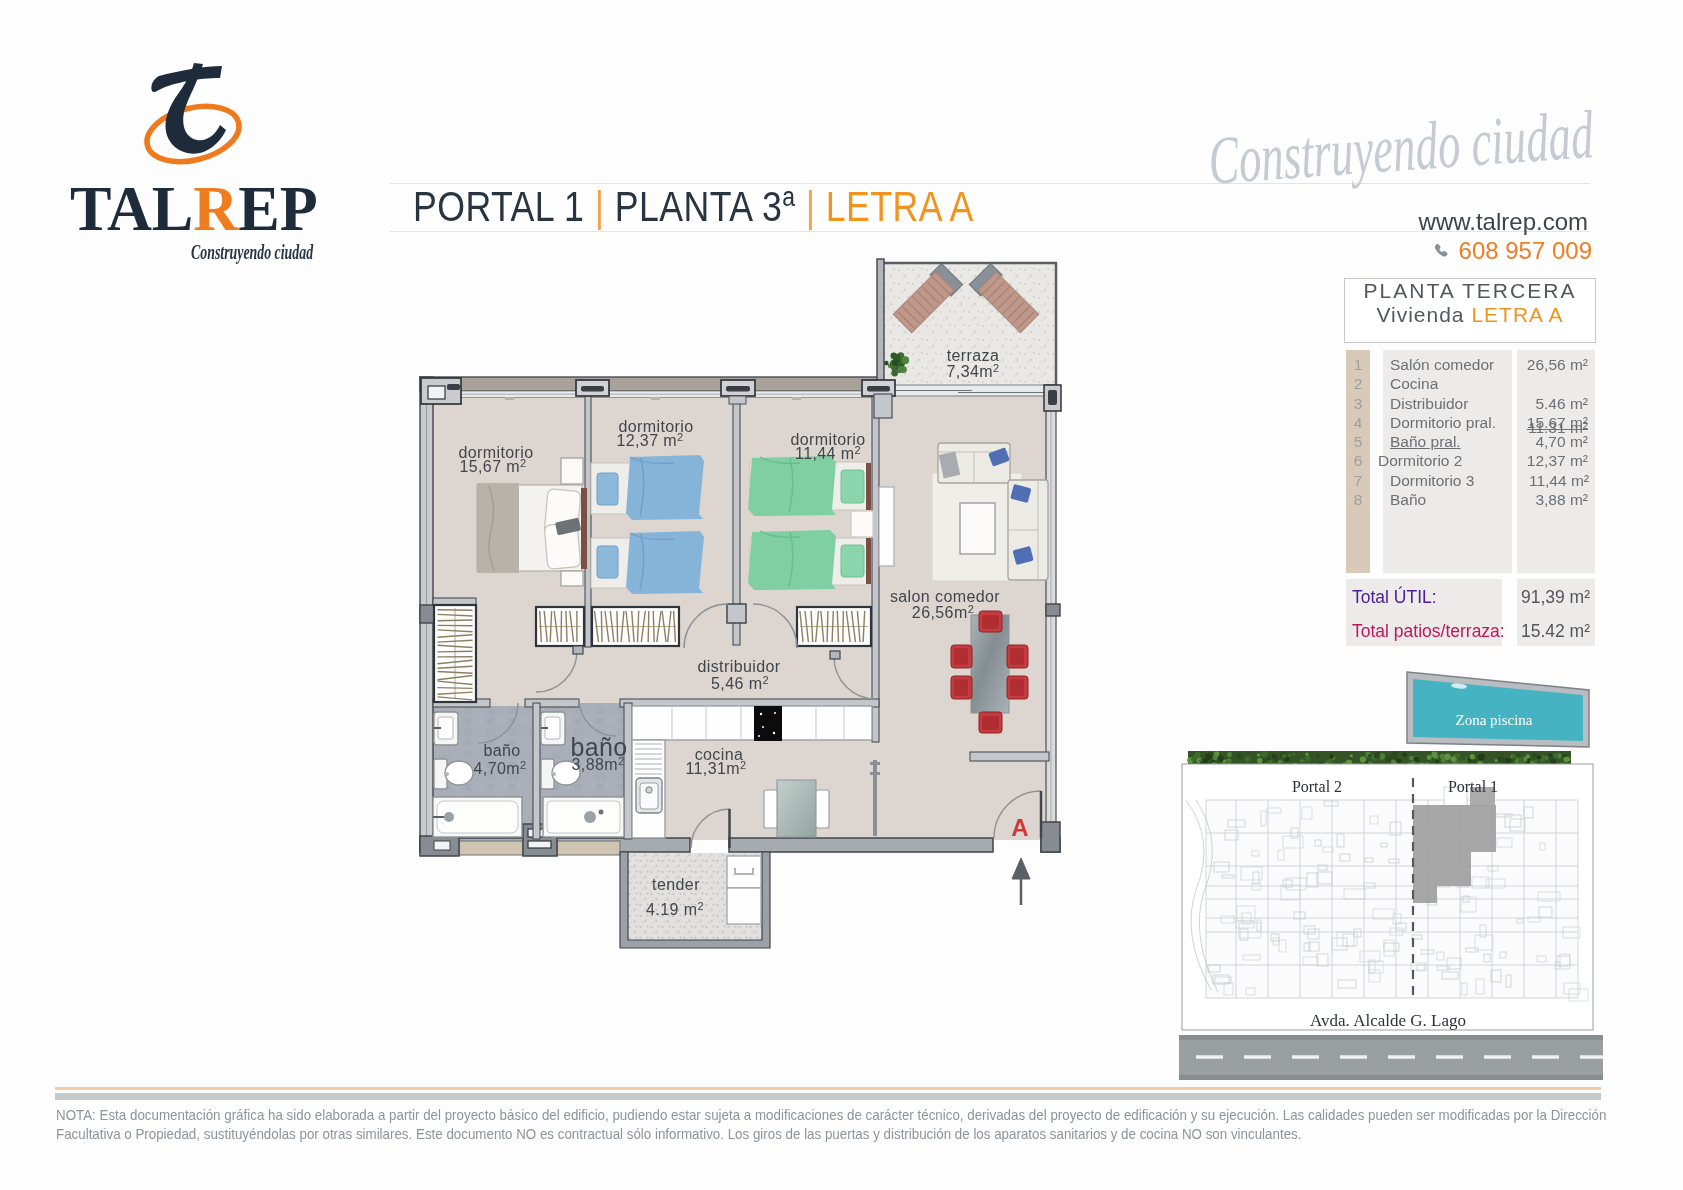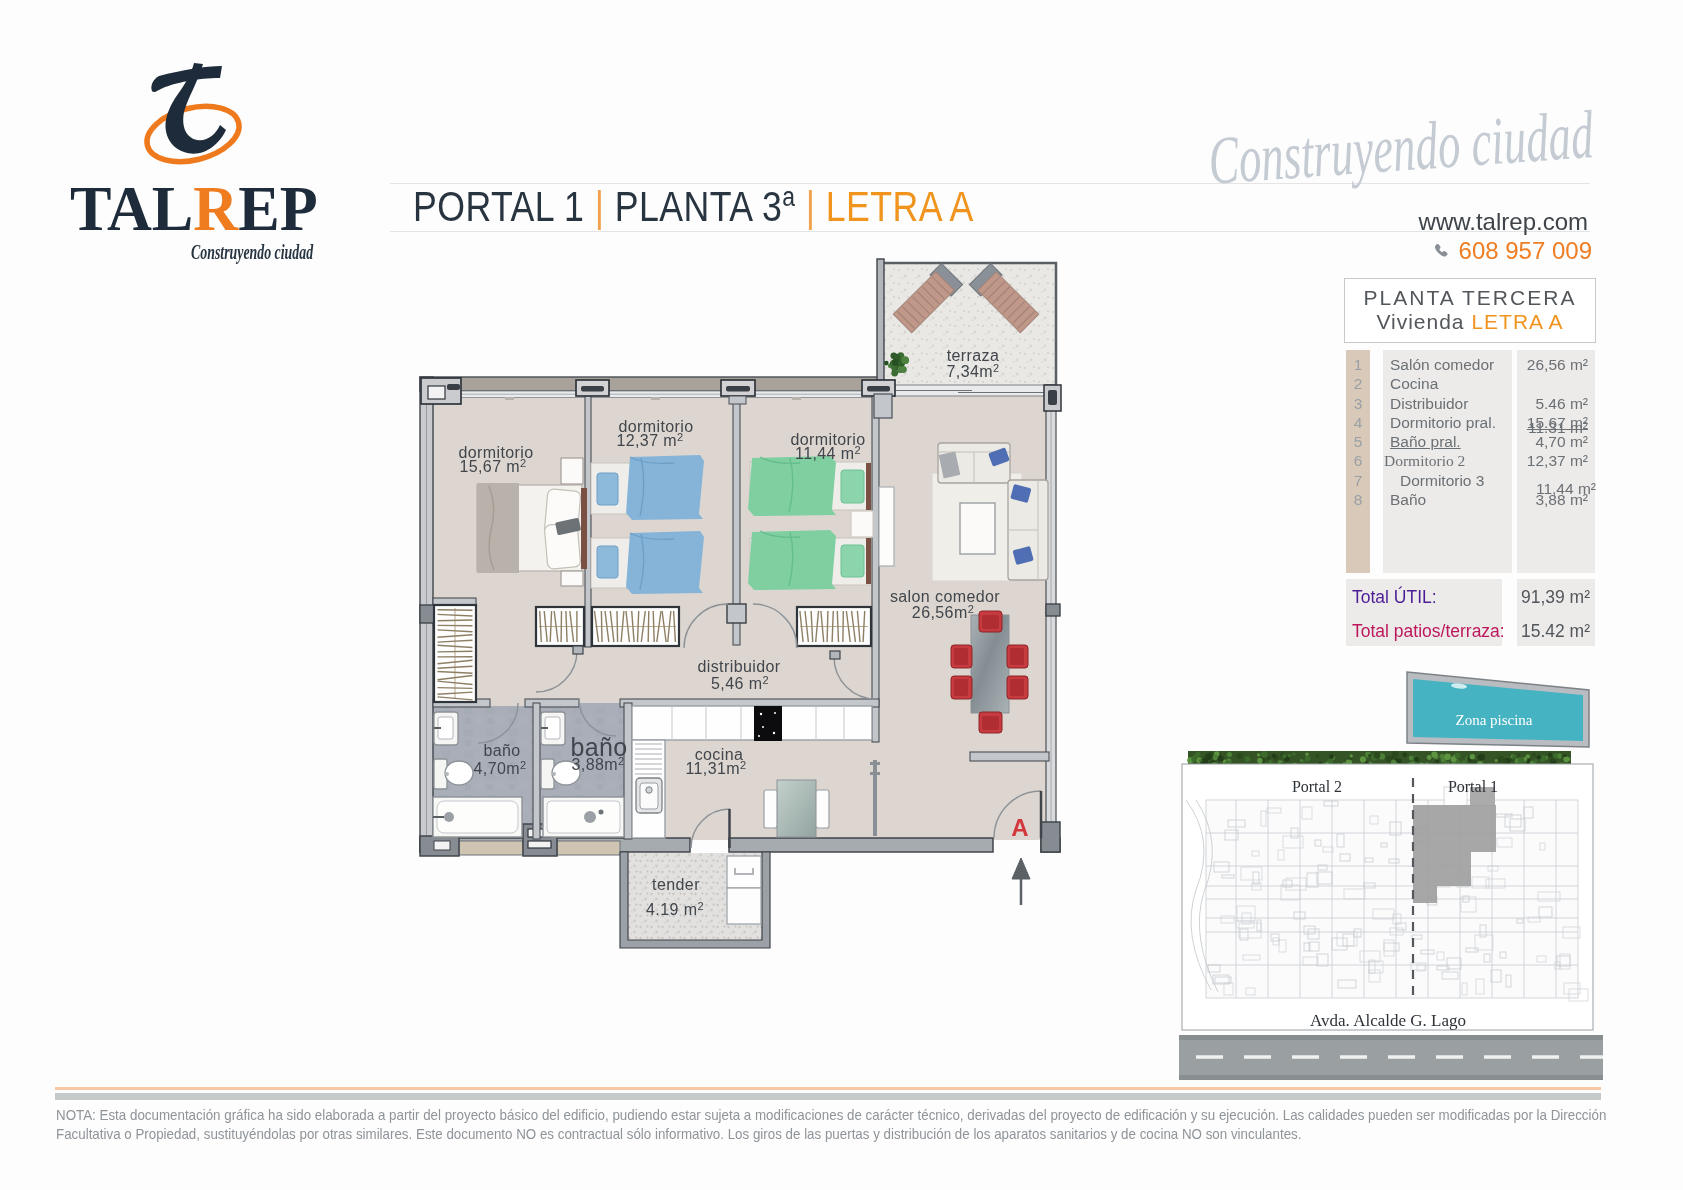--- a/index.html
+++ b/index.html
@@ -34,21 +34,21 @@
 <div class="abs" style="left:1206px;top:122px;font-family:'Liberation Serif',serif;font-style:italic;font-size:68px;color:#c5cbd2;transform:rotate(-4deg);transform-origin:left top;white-space:nowrap;"><span style="display:inline-block;transform:scaleX(0.66);transform-origin:left top;">Construyendo ciudad</span></div>
 
 <div class="abs" style="left:1188px;top:208px;width:400px;text-align:right;font-size:24px;color:#3e444a;">www.talrep.com</div>
 
 <div class="abs" style="left:1188px;top:237px;width:404px;text-align:right;font-size:24px;color:#ee7e24;">
 <svg width="20" height="20" viewBox="0 0 24 24" style="vertical-align:-3px;margin-right:8px;">
       <path fill="#8a9096" d="M6.6 2.8c.8-.8 2-.7 2.7.2l1.7 2.2c.6.8.5 1.9-.2 2.6l-.9.9c.5 1.2 2.3 3 3.5 3.5l.9-.9c.7-.7 1.8-.8 2.6-.2l2.2 1.7c.9.7 1 2 .2 2.7l-1.2 1.2c-.8.8-2 1-3 .6-2.1-.8-4.3-2.3-6.1-4.1C7.2 11.4 5.7 9.2 4.9 7.1c-.4-1-.2-2.2.6-3z"></path>
     </svg>608 957 009</div>
 
 <div class="abs" style="left:1344px;top:278px;width:250px;height:63px;border:1px solid #c9c9c9;background:#fff;text-align:center;color:#53575b;">
-  <div style="margin-top:7px;font-size:21px;letter-spacing:2px;">PLANTA TERCERA</div>
+  <div style="font-size:21px;letter-spacing:2px;">PLANTA TERCERA</div>
   <div style="font-size:21px;letter-spacing:1px;">Vivienda <span style="color:#f0941e;">LETRA A</span></div>
 </div>
 
 <div class="abs" id="roomtable" style="left:1344px;top:350px;width:252px;height:223px;">
 
   <div class="abs" style="left:2px;top:0;width:24px;height:223px;background:#d9c9b8;"></div>
 
   <div class="abs" style="left:39px;top:0;width:129px;height:223px;background:#edebe9;"></div>
 
   <div class="abs" style="left:173px;top:0;width:78px;height:223px;background:#edebe9;"></div>
@@ -73,27 +73,27 @@
         <span style="position:absolute;left:46px;">Dormitorio pral.</span>
         <span style="position:absolute;right:8px;text-decoration:underline;">15.67 m²</span>
       </div>
       <div style="position:relative;height:19.3px;">
         <span style="position:absolute;left:2px;width:24px;text-align:center;color:#9aa0a5;">5</span>
         <span style="position:absolute;left:46px;text-decoration:underline;">Baño pral.</span>
         <span style="position:absolute;right:8px;">4,70 m²</span>
       </div>
       <div style="position:relative;height:19.3px;">
         <span style="position:absolute;left:2px;width:24px;text-align:center;color:#9aa0a5;">6</span>
-        <span style="position:absolute;left:40px;font-family:Liberation Serif, serif;">Dormitorio 2</span>
+        <span style="position:absolute;left:34px;">Dormitorio 2</span>
         <span style="position:absolute;right:8px;">12,37 m²</span>
       </div>
       <div style="position:relative;height:19.3px;">
         <span style="position:absolute;left:2px;width:24px;text-align:center;color:#9aa0a5;">7</span>
-        <span style="position:absolute;left:56px;">Dormitorio 3</span>
-        <span style="position:absolute;right:0;margin-top:8px;">11,44 m²</span>
+        <span style="position:absolute;left:46px;">Dormitorio 3</span>
+        <span style="position:absolute;right:7px;">11,44 m²</span>
       </div>
       <div style="position:relative;height:19.3px;">
         <span style="position:absolute;left:2px;width:24px;text-align:center;color:#9aa0a5;">8</span>
         <span style="position:absolute;left:46px;">Baño</span>
         <span style="position:absolute;right:8px;">3,88 m²</span>
       </div>
     </div>
 </div>
 
 <div class="abs" style="left:1344px;top:579px;width:252px;height:67px;">

